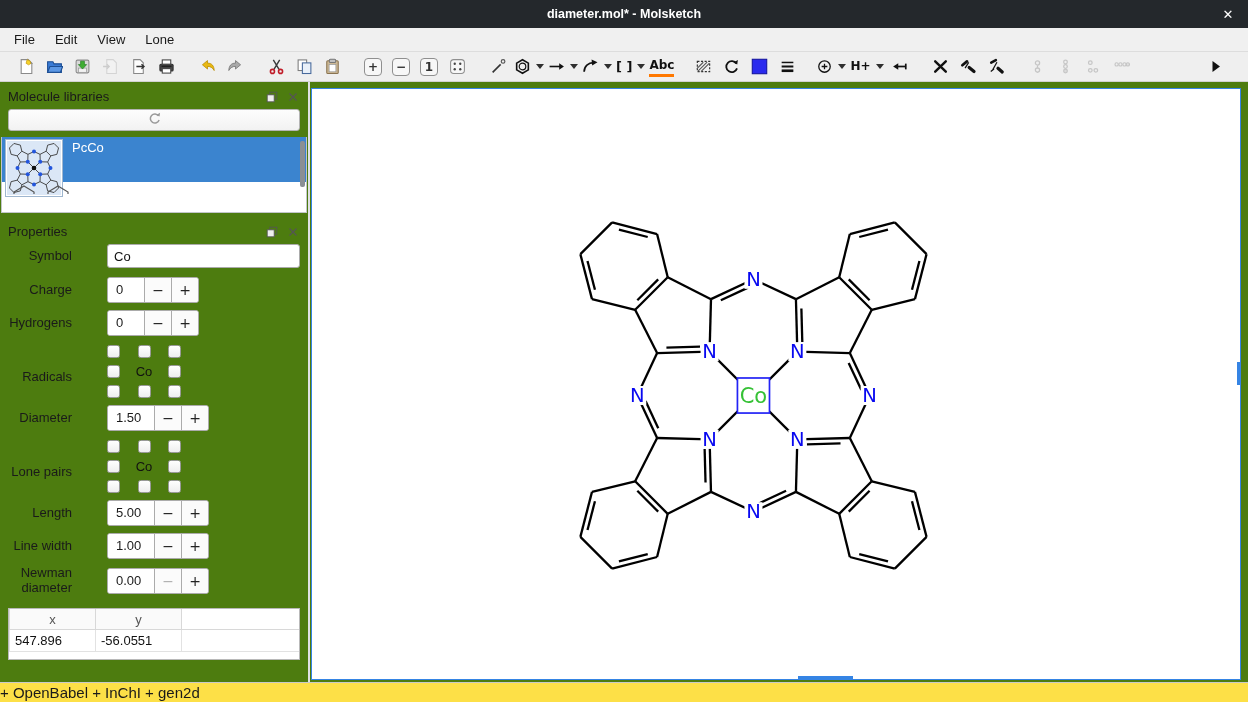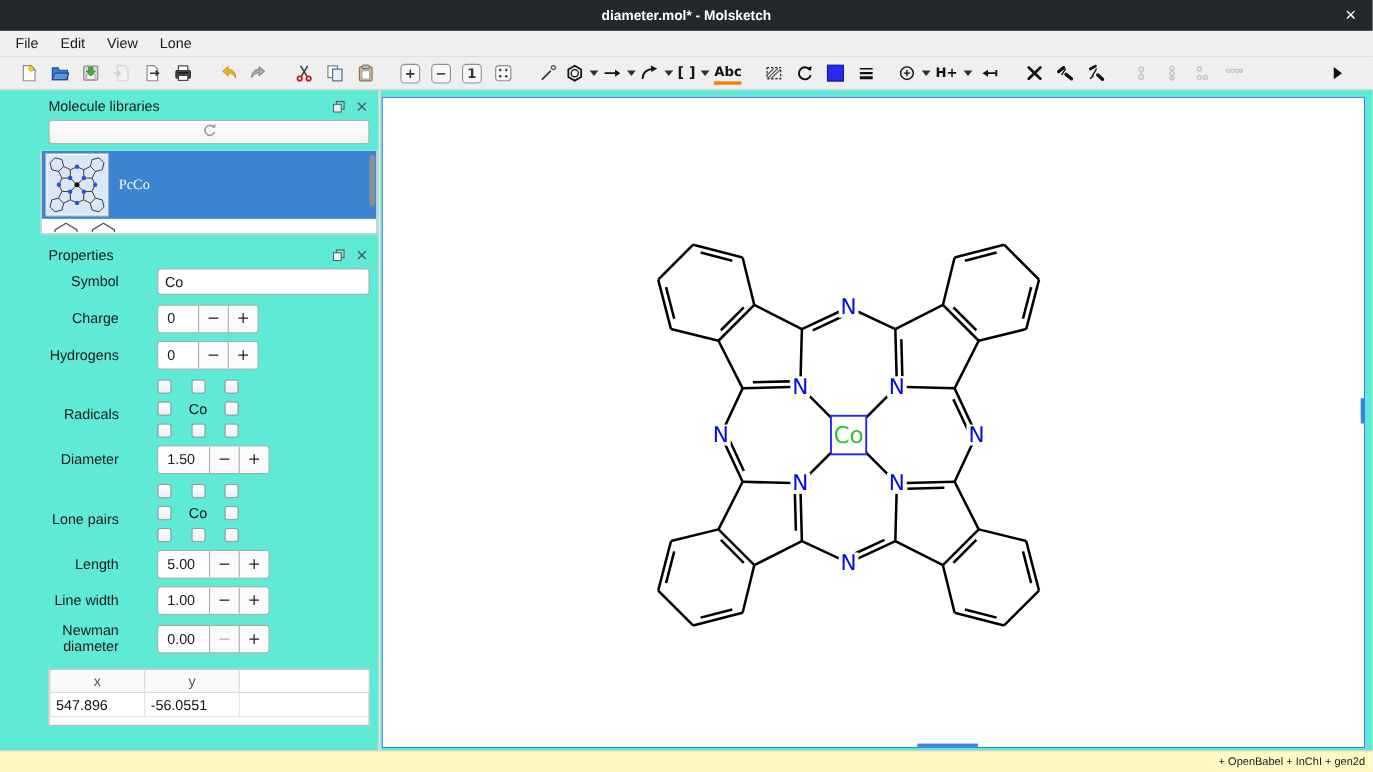--- a/index.html
+++ b/index.html
@@ -34,40 +34,40 @@
   .glyph.small { font-size:12px; }
   .boxed { width:18px; height:18px; border:1px solid #8f8f8f; border-radius:4px;
     background:#f7f7f7; display:flex; align-items:center; justify-content:center;
     font-size:12px; font-weight:bold; color:#333; font-family:"DejaVu Sans",sans-serif; }
   .abc-under { border-bottom:3px solid #ff7800; padding-bottom:0px; }
   .dd { width:0; height:0; border-left:4px solid transparent; border-right:4px solid transparent;
     border-top:5px solid #2f2f2f; margin-left:5px; }
   .ext-spacer { margin-left:auto; }
 
   
-  .main { height:600px; display:flex; background:#5eead4;padding-left:36px; }
+  .main { height:600px; display:flex; background:#4d7c0f; }
   .leftcol { width:308px; padding-top:6px; }
   .splitter { width:2px; background:#e0e2e4; }
 
   .dock-title { height:17px; display:flex; align-items:center; padding:0 8px; margin-bottom:4px; }
   .dock-title .dtext { flex:1; font-size:13px; }
   .dock-ico { width:14px; height:14px; margin-left:7px; }
   .dock-ico svg { width:100%; height:100%; }
 
   .wide-btn { margin:2px 8px 6px 8px; height:22px; border:1px solid #b4b4b4; border-radius:3px;
     background:linear-gradient(#fdfdfd,#f2f2f2); display:flex; align-items:center; justify-content:center; }
   .wide-btn svg { width:15px; height:15px; }
 
   .tabbar { display:flex; justify-content:center; border-bottom:2px solid #5694d6; margin:6px 0 0 0; height:21px; }
   .tab { background:#fdfdfd; border:1px solid #a9b2bb; border-bottom:none;
     border-radius:3px 3px 0 0; padding:2px 13px 0 13px; font-size:13px; }
 
   .liblist { background:#ffffff; border:1px solid #c2c6ca; border-top:none; margin:0 1px;
     height:76px; overflow:hidden; position:relative; }
-  .lib-item { height:62px; background:#3b84cf; display:flex; align-items:center; padding:3px 4px;font-family:Liberation Serif, serif; }
+  .lib-item { height:45px; background:#3b84cf; display:flex; align-items:flex-start; padding:3px 4px; }
   .lib-thumb { width:56px; height:56px; background:#dbe7f6; border:1px solid #ffffff; outline:1px solid #9fb6cf; }
   .lib-label { color:#ffffff; margin-left:10px; font-size:13px; }
   .lib-part { height:12px; background:#fff; display:flex; padding-left:6px; }
   .lib-scroll { position:absolute; right:1px; top:4px; width:5px; height:46px; background:#8a8f94; border-radius:2px; }
 
   
   .props { margin-top:10px; }
   .prow { display:flex; align-items:center; margin:0 8px 7px 8px;gap:28px; }
   .prow.top { align-items:center; }
   .plabel { width:64px; text-align:right; margin-right:7px; line-height:1.15; flex:none; }
@@ -95,23 +95,23 @@
   .coords td.rest { border-right:none; }
 
   
   .canvas-wrap { flex:1; margin:6px 7px 2px 1px; border:1.5px solid #3584e4; background:#ffffff;
     position:relative; }
   .canvas-wrap svg.molsvg { position:absolute; left:0; top:0; width:100%; height:100%; }
   .hthumb { position:absolute; bottom:0px; left:486px; width:55px; height:3px; background:#3584e4; }
   .vthumb { position:absolute; right:0px; top:273px; width:3px; height:23px; background:#3584e4; }
 
   
-  .statusbar { height:20px; background:#fef9c3; border-top:1px solid #c9c9c9;
-    display:flex; align-items:center; justify-content:flex-end; padding-right:7px;
-    font-size:10px; color:#1a1a1a; }
+  .statusbar { height:20px; background:#fde047; border-top:1px solid #c9c9c9;
+    display:flex; align-items:center; padding-right:7px;
+    font-size:15px; color:#1a1a1a; }
 </style>
 </head>
 <body>
 
 <div class="titlebar">
   <span class="title">diameter.mol* - Molsketch</span>
   <span class="winclose">✕</span>
 </div>
 
 <div class="menubar">

